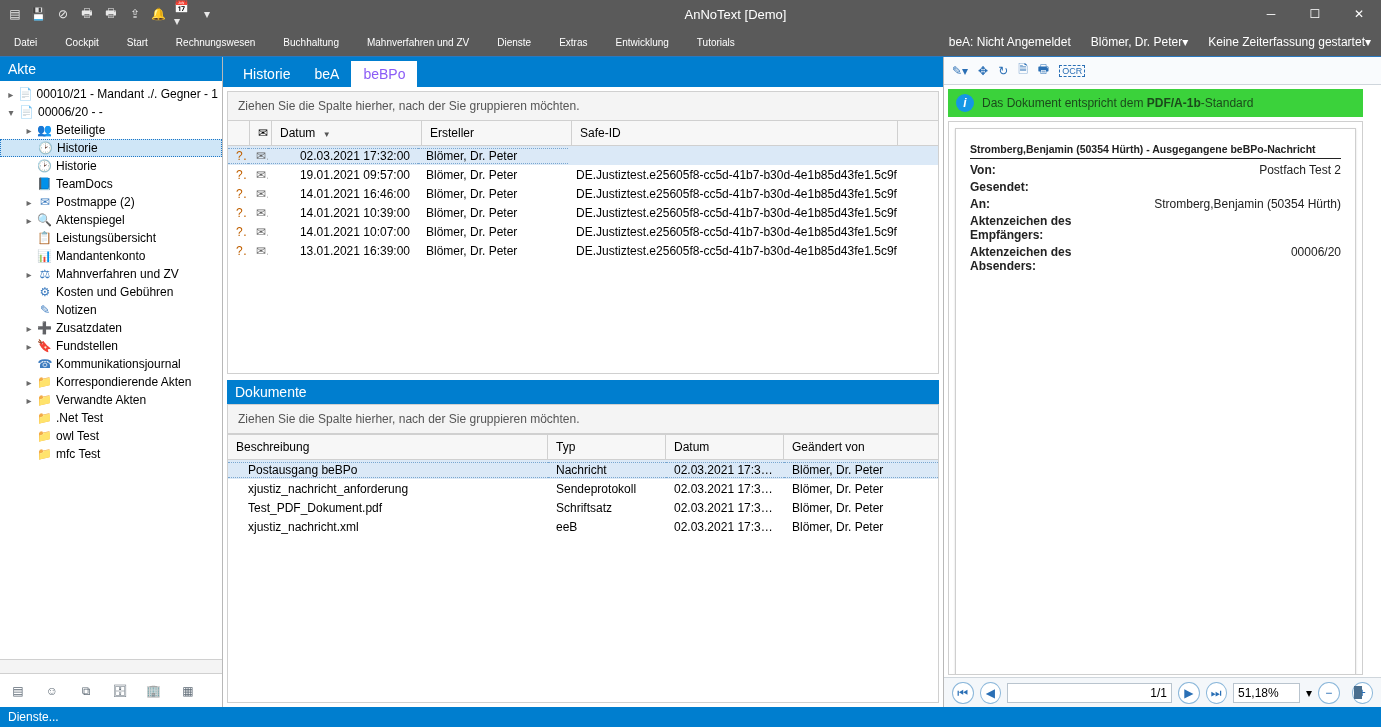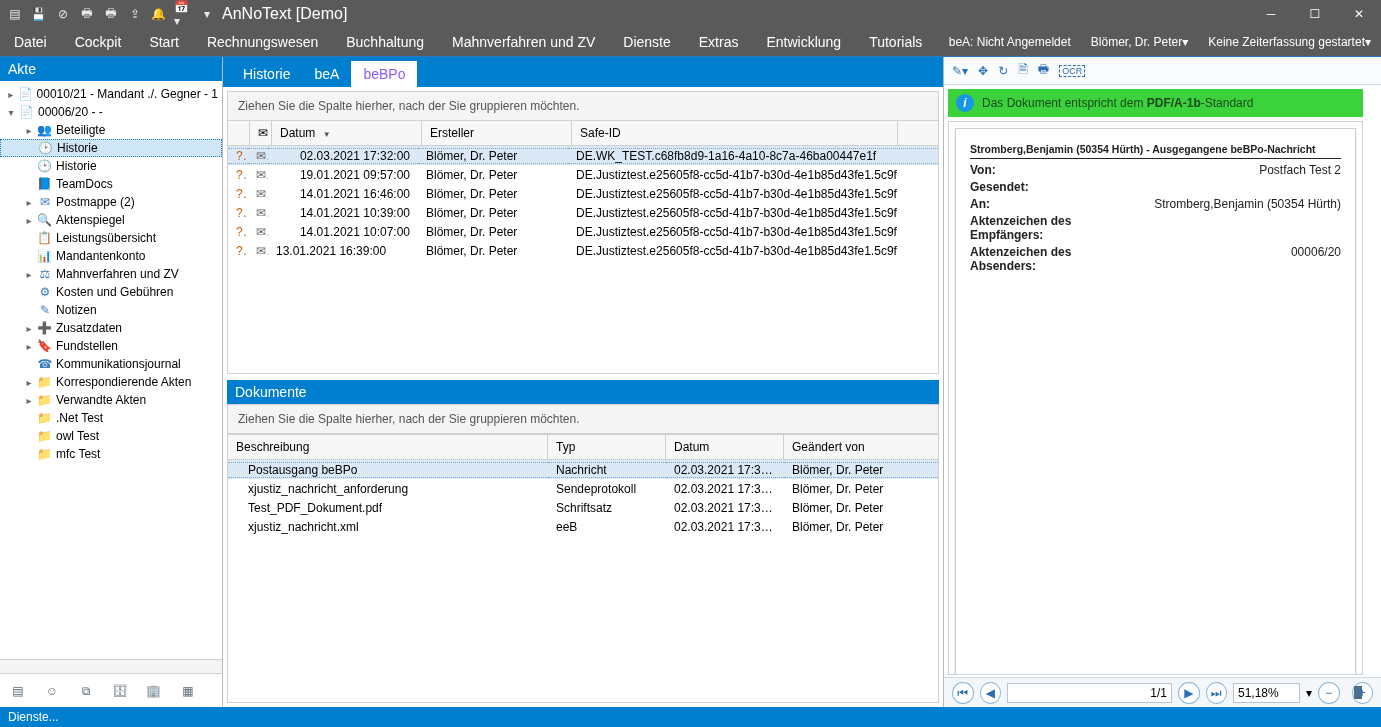--- a/index.html
+++ b/index.html
@@ -2,27 +2,27 @@
 <html><head>
 <meta charset="utf-8">
 <style>
 * { box-sizing: border-box; margin: 0; padding: 0; font-family: "Segoe UI", Tahoma, sans-serif; font-size: 12px; }
 body { width: 1381px; height: 727px; background: #fff; display: flex; flex-direction: column; overflow: hidden; }
 
 
 .titlebar { background: #5a5a5a; height: 28px; display: flex; align-items: center; color: #fff; }
 .qat { display: flex; align-items: center; gap: 6px; padding: 0 6px; }
 .qat .ico { width: 18px; height: 18px; display: inline-flex; align-items: center; justify-content: center; color:#e8e8e8; }
-.titlebar .title { flex:1; text-align:left; font-size:16px; }
+.titlebar .title { flex:1; text-align:center; font-size:13px; }
 .winbtns { display:flex; }
 .winbtns div { width:44px; height:28px; display:flex; align-items:center; justify-content:center; color:#fff; }
 
 
 .menubar { background:#5a5a5a; height:28px; display:flex; align-items:stretch; color:#fff; }
-.menubar .item { padding:0 14px; display:flex; align-items:center; font-size:14px; }
+.menubar .item { padding:0 14px; display:flex; align-items:center; font-size:10px; }
 .menubar .spacer{flex:1;}
 .menubar .status{padding:0 10px; display:flex; align-items:center; font-size:12px;}
 
 
 .main { flex:1; display:flex; min-height:0; border-top:1px solid #2a79c0;}
 .left { width:223px; display:flex; flex-direction:column; border-right:1px solid #b8b8b8; background:#fff;}
 .left .hdr { background:#007ecf; color:#fff; padding:4px 8px; font-size:14px; }
 .tree { flex:1; overflow:auto; padding:4px 0; }
 .tnode { display:flex; align-items:center; height:18px; padding-right:4px; white-space:nowrap;}
 .tnode .exp{width:14px; text-align:center; color:#6a6a6a; font-size:10px;}
@@ -259,21 +259,20 @@
       <div class="c colEr">Ersteller</div>
       <div class="c colSafe">Safe-ID</div>
       <div class="c" style="width:40px;border-right:none;"></div>
     </div>
     <div class="gridbody" id="gridBody">
         <div class="row sel">
           <span class="c iconcell">?</span>
           <span class="c iconcell" style="color:#666;">✉</span>
           <span class="c colDate" style="text-align:right;">02.03.2021 17:32:00</span>
           <span class="c colEr">Blömer, Dr. Peter</span>
-          <span class="c colSafe">DE.WK_TEST.c68fb8d9-1a16-4a10-8c7a-46ba00447e1f</span>
         </div>
         <div class="row">
           <span class="c iconcell">?</span>
           <span class="c iconcell" style="color:#666;">✉</span>
           <span class="c colDate" style="text-align:right;">19.01.2021 09:57:00</span>
           <span class="c colEr">Blömer, Dr. Peter</span>
           <span class="c colSafe">DE.Justiztest.e25605f8-cc5d-41b7-b30d-4e1b85d43fe1.5c9f</span>
         </div>
         <div class="row">
           <span class="c iconcell">?</span>
@@ -292,21 +291,21 @@
         <div class="row">
           <span class="c iconcell">?</span>
           <span class="c iconcell" style="color:#666;">✉</span>
           <span class="c colDate" style="text-align:right;">14.01.2021 10:07:00</span>
           <span class="c colEr">Blömer, Dr. Peter</span>
           <span class="c colSafe">DE.Justiztest.e25605f8-cc5d-41b7-b30d-4e1b85d43fe1.5c9f</span>
         </div>
         <div class="row">
           <span class="c iconcell">?</span>
           <span class="c iconcell" style="color:#666;">✉</span>
-          <span class="c colDate" style="">13.01.2021 16:39:00</span>
+          <span class="c colDate" style="text-align:right;">13.01.2021 16:39:00</span>
           <span class="c colEr">Blömer, Dr. Peter</span>
           <span class="c colSafe">DE.Justiztest.e25605f8-cc5d-41b7-b30d-4e1b85d43fe1.5c9f</span>
         </div>
       </div>
 
     <div class="sectionhdr">Dokumente</div>
     <div class="groupbar" style="margin-top:0;">Ziehen Sie die Spalte hierher, nach der Sie gruppieren möchten.</div>
     <div class="gridhdr2">
       <div class="c colDesc">Beschreibung</div>
       <div class="c colTyp">Typ</div>

